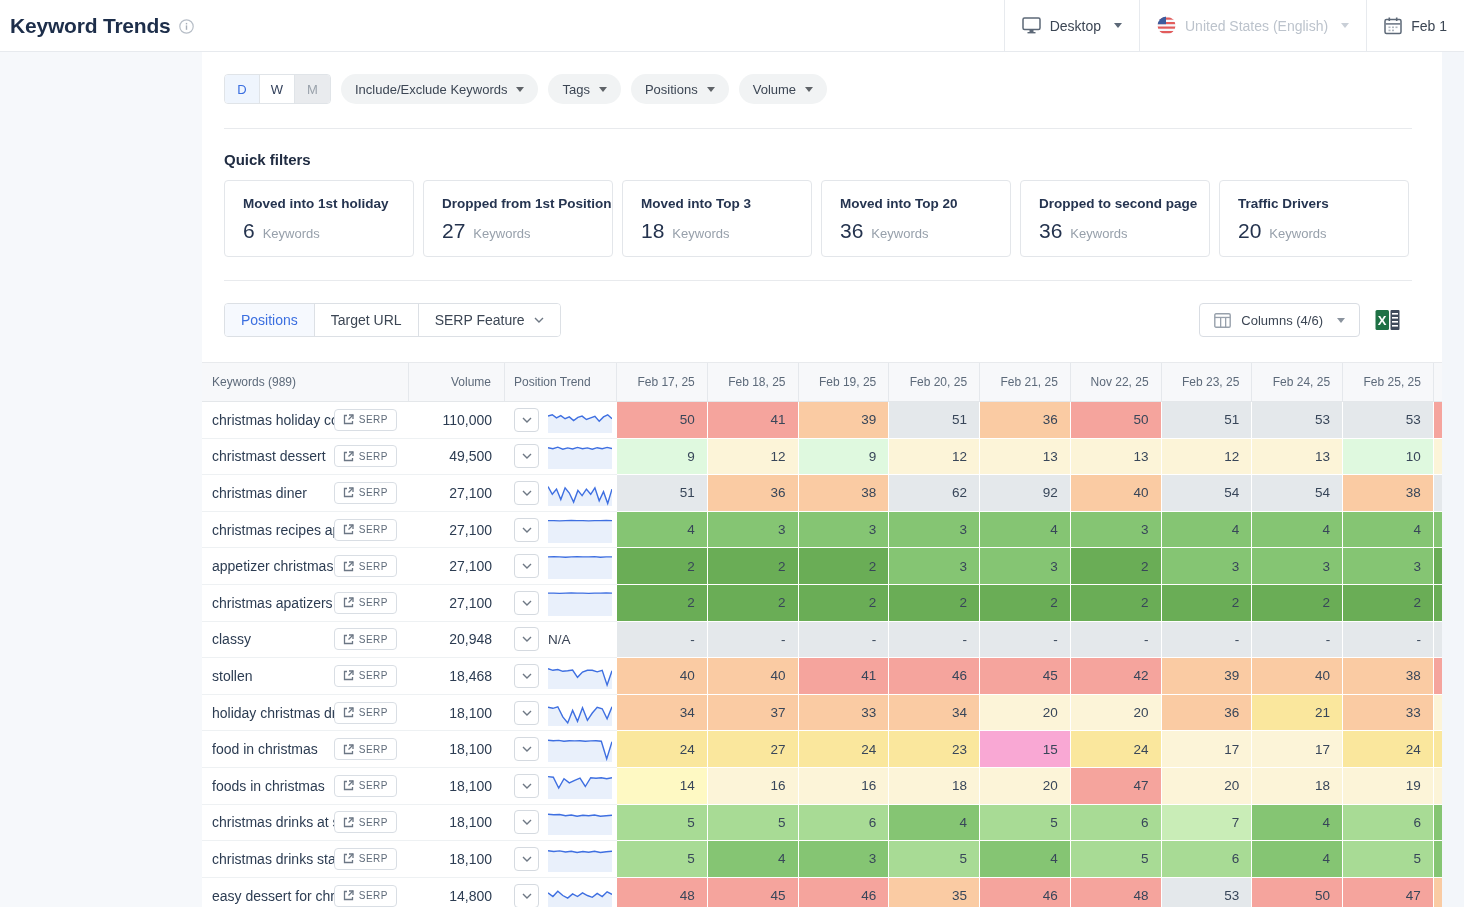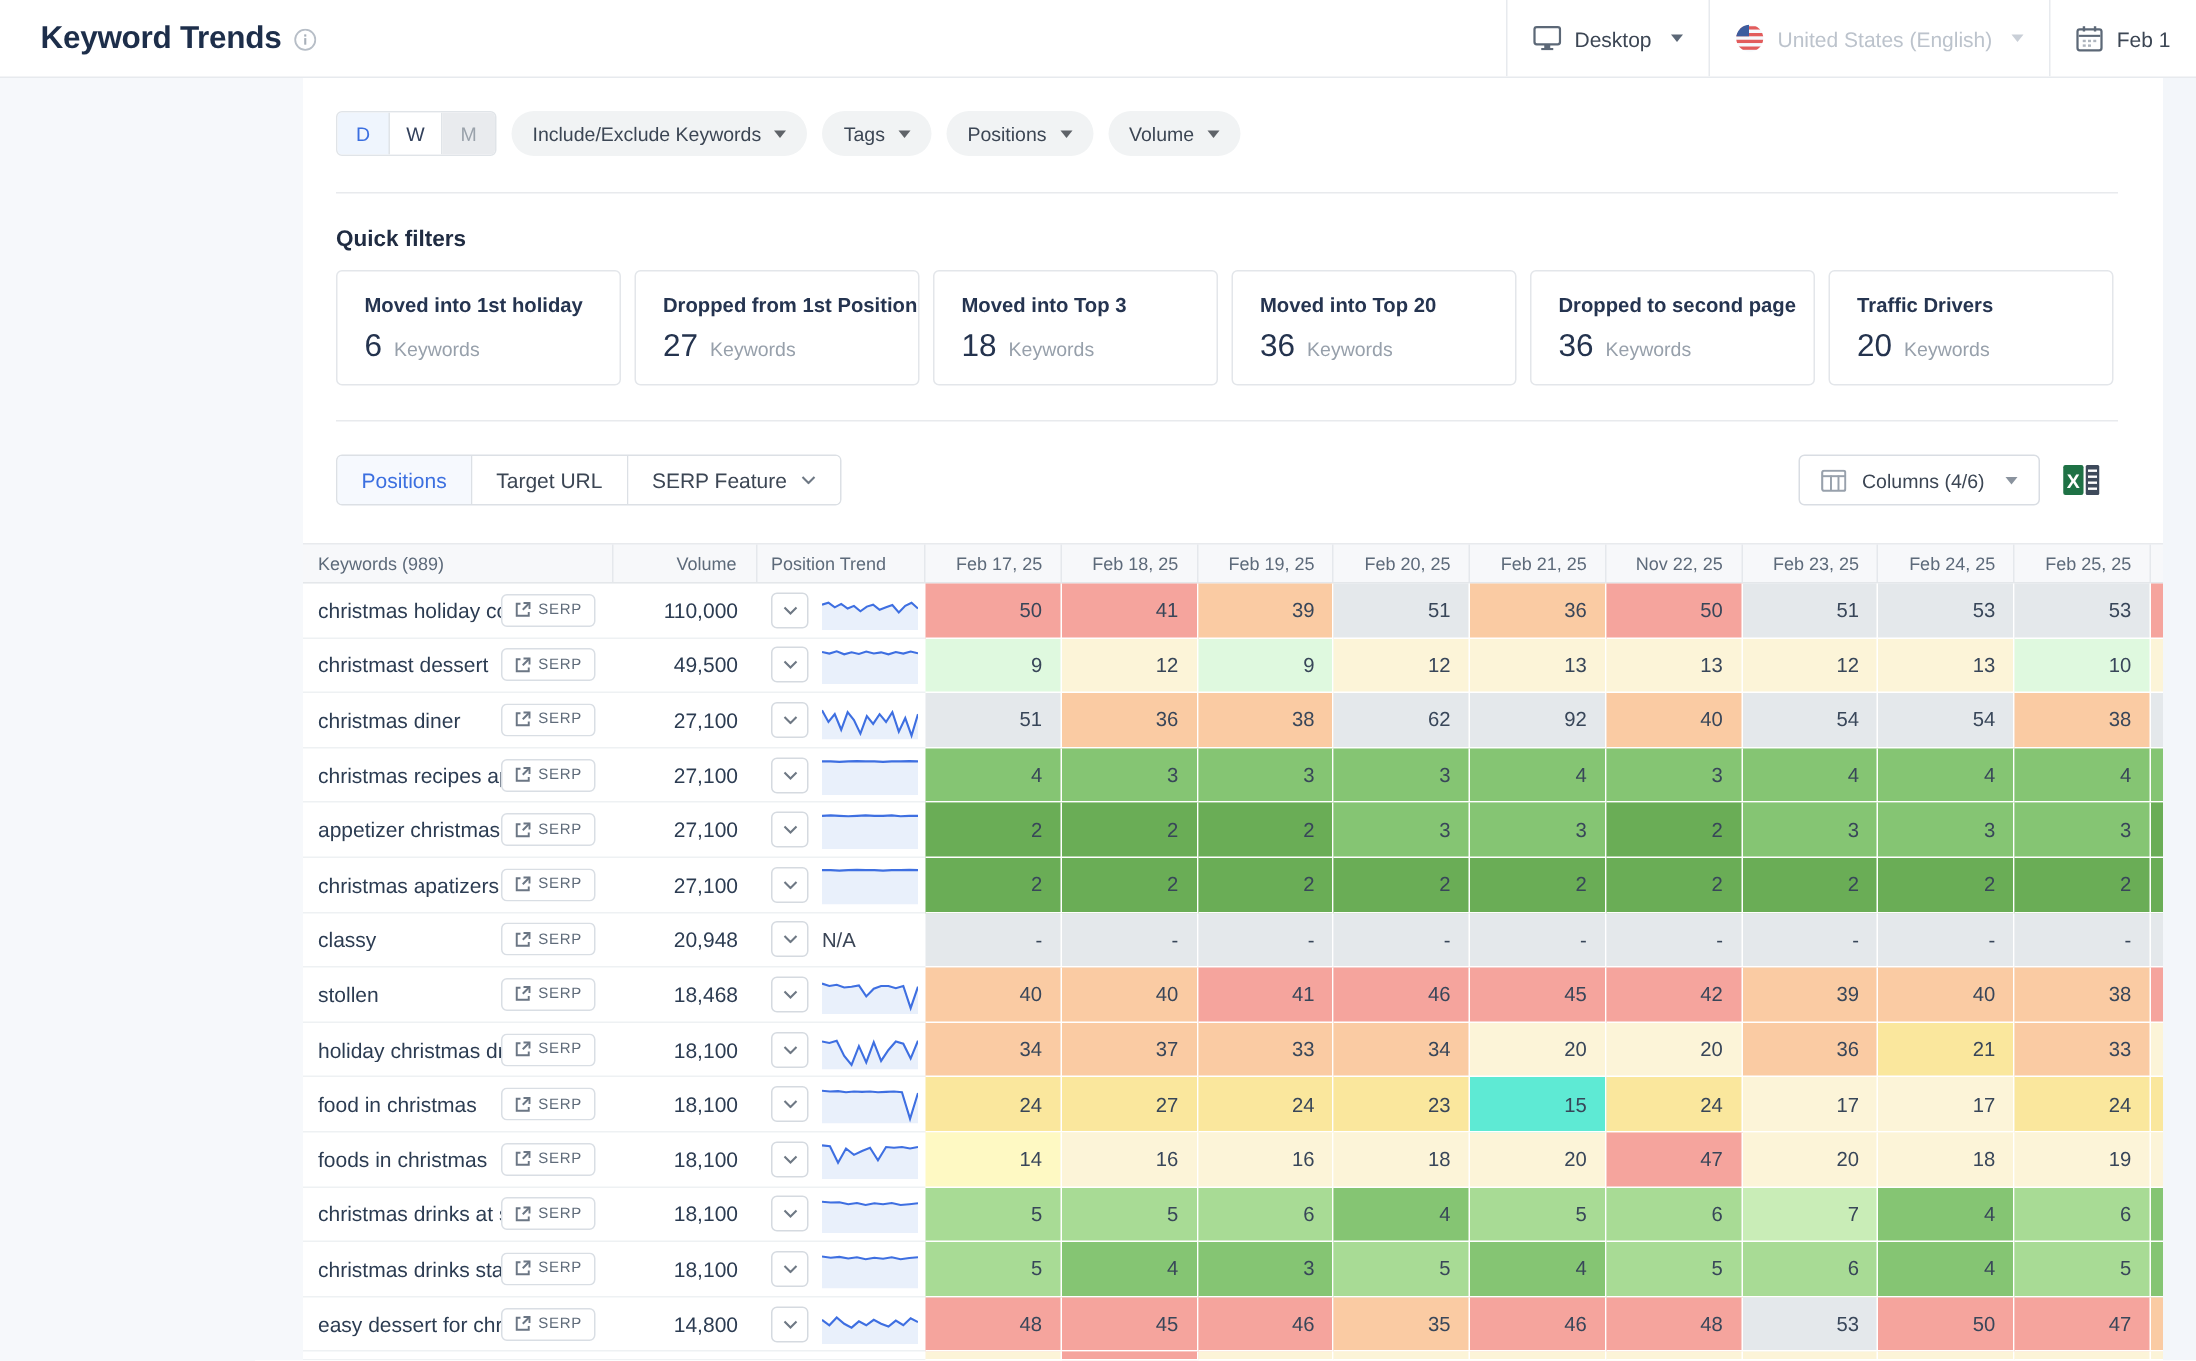--- a/index.html
+++ b/index.html
@@ -3,21 +3,21 @@
 <meta charset="utf-8">
 <style>
   * { margin:0; padding:0; box-sizing:border-box; }
   html,body { width:1464px; height:907px; overflow:hidden; background:#fff;
     font-family:"Liberation Sans", sans-serif; color:#2C3C52; }
   .page { width:1464px; height:907px; position:relative; }
 
   
   .topbar { height:52px; display:flex; align-items:stretch; background:#fff;
     border-bottom:1px solid #E7EAEE; position:relative; z-index:2; overflow:hidden; }
-  .topbar-left { display:flex; align-items:center; padding-left:10px; gap:8px;margin-left:17px; }
+  .topbar-left { display:flex; align-items:center; padding-left:10px; gap:8px; }
   .page-title { font-size:21px; font-weight:bold; color:#1D2E4A; letter-spacing:-0.2px; }
   .info-icon { display:inline-flex; margin-top:2px; cursor:pointer; }
   .topbar-right { margin-left:auto; display:flex; align-items:stretch; }
   .tb-section { display:flex; align-items:center; gap:9px; padding:0 17px;
     border-left:1px solid #E7EAEE; font-size:14px; color:#3C4654; white-space:nowrap; cursor:pointer; }
   .tb-section.muted { color:#BCC3CC; }
   .caret { width:0; height:0; border-left:4px solid transparent; border-right:4px solid transparent;
     border-top:5px solid #5C6877; margin-left:4px; }
   .tb-section.muted .caret { border-top-color:#C9CFD7; }
 
@@ -61,21 +61,21 @@
   .tab:last-child { border-right:none; }
   .tab.active { color:#3B6FE0; background:#F6F9FE; }
   .toolbar-right { margin-left:auto; display:flex; align-items:center; gap:15px; }
   .columns-btn { height:34px; border:1px solid #D9DDE3; border-radius:4px; background:#fff;
     padding:0 14px; display:flex; align-items:center; gap:10px; font-size:13px; color:#3C4654; cursor:pointer; }
   .columns-btn .caret { border-top-color:#8A939E; }
   .excel-btn { display:flex; align-items:center; cursor:pointer; }
 
   
   .table { margin-top:25px; width:1240px; }
-  .thead { display:flex; height:27px; background:#F7F8FA; border-top:1px solid #E8EAED;
+  .thead { display:flex; height:40px; background:#F7F8FA; border-top:1px solid #E8EAED;
     border-bottom:1px solid #E4E7EA; font-size:12px; color:#5D6A7A; align-items:center; }
   .th { display:flex; align-items:center; height:100%; border-right:1px solid #E5E8EC; }
   .th-kw { flex:0 0 207px; padding-left:10px; }
   .th-vol { flex:0 0 96px; justify-content:flex-end; padding-right:13px; }
   .th-trend { flex:0 0 112px; padding-left:9px; }
   .th-date { flex:0 0 90.78px; justify-content:flex-end; padding-right:12px; white-space:nowrap; }
   .th-sliver { flex:0 0 8px; border-right:none; }
 
   .trow { display:flex; height:36.6px; align-items:stretch; }
   .row-left { flex:0 0 415px; display:flex; align-items:center; border-bottom:1px solid #EEF1F3; }
@@ -656,21 +656,21 @@
                   <svg class="spark" width="64" height="26" viewBox="0 0 64 26">
                     <polygon points="0.0,4.2 5.3,4.7 10.7,4.4 16.0,5.2 21.3,4.7 26.7,4.9 32.0,4.7 37.3,5.2 42.7,4.9 48.0,4.7 53.3,5.2 58.7,22.9 64.0,5.7 64,26 0,26" fill="#E9F0FB"></polygon>
                     <polyline points="0.0,4.2 5.3,4.7 10.7,4.4 16.0,5.2 21.3,4.7 26.7,4.9 32.0,4.7 37.3,5.2 42.7,4.9 48.0,4.7 53.3,5.2 58.7,22.9 64.0,5.7" fill="none" stroke="#3E6FE1" stroke-width="1.4"></polyline>
                   </svg>
                 </div>
               </div>
               <div class="pcell" style="background:#FAE79D">24</div>
               <div class="pcell" style="background:#FAE79D">27</div>
               <div class="pcell" style="background:#FAE79D">24</div>
               <div class="pcell" style="background:#FAE79D">23</div>
-              <div class="pcell" style="background:#5eead4">15</div>
+              <div class="pcell" style="background:#f9a8d4">15</div>
               <div class="pcell" style="background:#FAE79D">24</div>
               <div class="pcell" style="background:#FCF4D8">17</div>
               <div class="pcell" style="background:#FCF4D8">17</div>
               <div class="pcell" style="background:#FAE79D">24</div>
               <div class="pcell-sliver" style="background:#FAE79D"></div>
             </div>
             <div class="trow">
               <div class="row-left">
                 <div class="kw-cell">
                   <span class="kw-text">foods in christmas</span>

